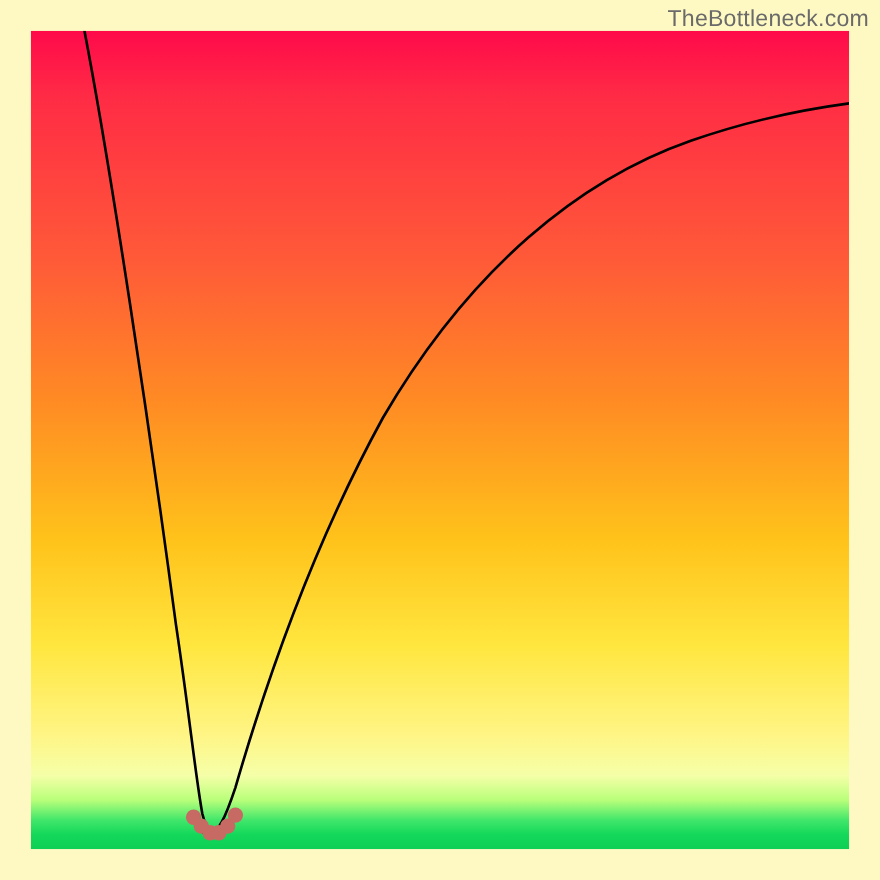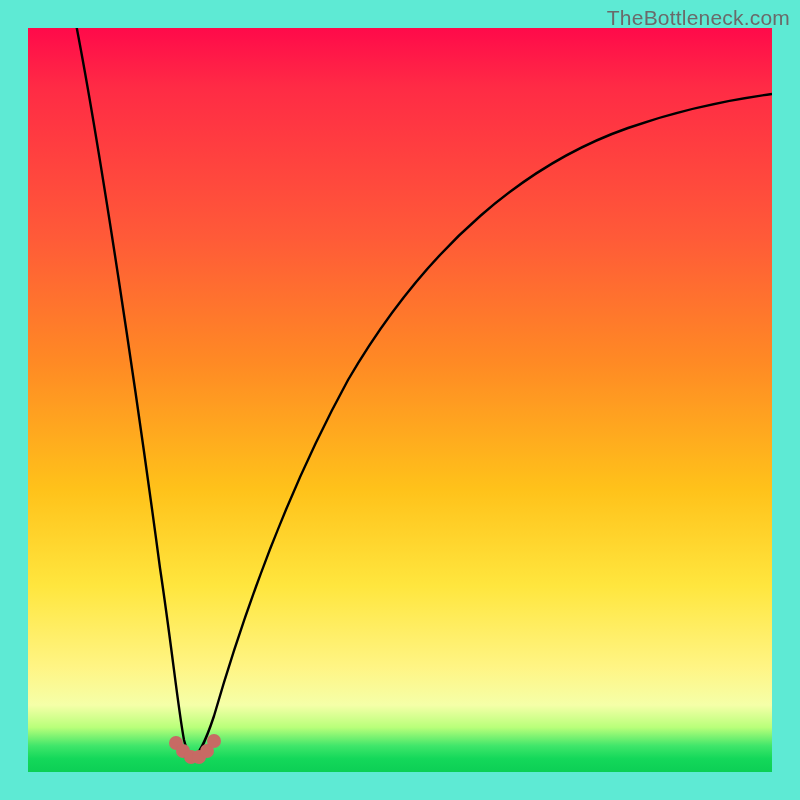--- a/index.html
+++ b/index.html
@@ -9,21 +9,21 @@
     height: 800px;
     background: #000;
     overflow: hidden;
   }
   .frame {
     position: absolute;
     top: 0;
     left: 0;
     width: 800px;
     height: 800px;
-    background: #5eead4;
+    background: #fef9c3;
   }
   .plot-area {
     position: absolute;
     left: 28px;
     top: 28px;
     width: 744px;
     height: 744px;
     overflow: hidden;
   }
   .gradient {

